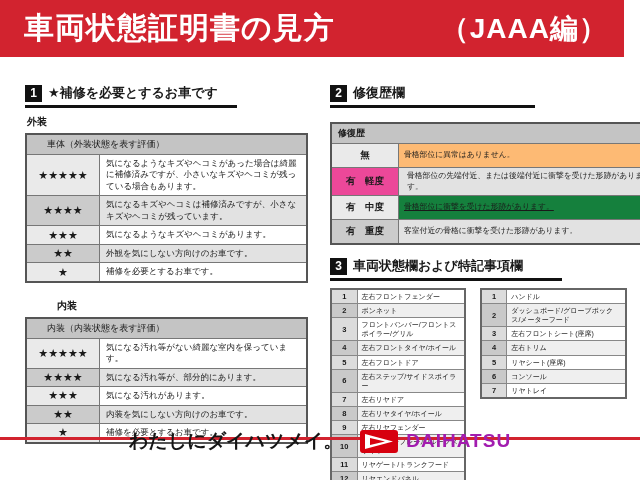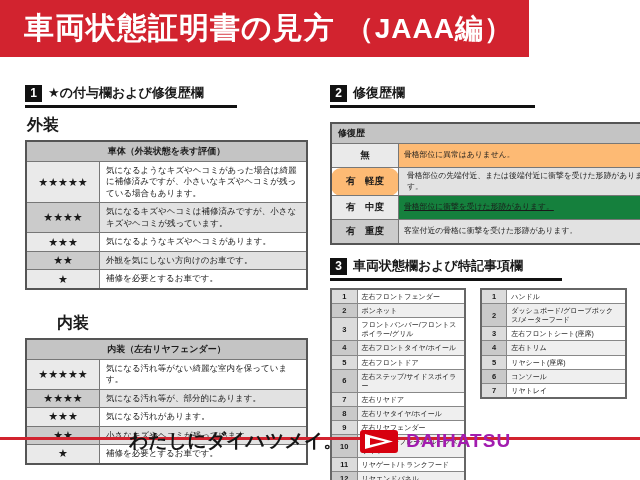--- a/index.html
+++ b/index.html
@@ -1,42 +1,42 @@
 <!DOCTYPE html>
 <html><head>
 <meta charset="utf-8">
 <style>
   html,body{margin:0;padding:0;background:#fff;}
   .page{position:relative;width:640px;height:480px;background:#ffffff;overflow:hidden;
         font-family:"Liberation Sans","DejaVu Sans",sans-serif;color:#1a1a1a;}
 
   
-  .hdr{position:absolute;left:0;top:0;width:529px;height:57px;background:#d2232f;
+  .hdr{position:absolute;left:0;top:0;width:624px;height:57px;background:#d2232f;
        display:flex;align-items:center;}
   .hdr-title{color:#fff;font-size:30px;font-weight:bold;margin-left:24px;letter-spacing:1px;}
   .hdr-ed{color:#fff;font-size:28px;font-weight:bold;margin-left:auto;margin-right:16px;letter-spacing:1px;}
   .subtitle{position:absolute;left:6px;top:62px;font-size:13px;color:#222;}
 
   
   .sec-head{display:flex;align-items:center;gap:6px;border-bottom:3px solid #111;padding-bottom:3px;}
   .sec-num{width:17px;height:17px;background:#111;color:#fff;font-size:12px;font-weight:bold;
            display:flex;align-items:center;justify-content:center;flex:0 0 17px;}
   .sec-title{font-size:13px;font-weight:bold;white-space:nowrap;}
   .w1{width:212px;} .w2{width:205px;} .w3{width:232px;}
 
   
   .col-left{position:absolute;left:25px;top:84px;width:285px;}
   .col-right{position:absolute;left:330px;top:84px;width:297px;}
-  .tbl-label{font-size:16px;font-weight:bold;margin:7px 0 4px 2px;}
+  .tbl-label{font-size:10px;font-weight:bold;margin:7px 0 4px 2px;}
 
   
   table{border-collapse:collapse;}
   .rate-tbl{width:283px;border:2px solid #555;}
   .rate-tbl td{border:1px solid #777;vertical-align:middle;}
-  .rate-tbl .thd{background:#c4c4c4;font-size:9px;font-weight:bold;padding:3px 20px;height:12px;text-align:center;}
+  .rate-tbl .thd{background:#c4c4c4;font-size:9px;font-weight:normal;padding:3px 20px;height:12px;}
   .rate-tbl .stars{width:70px;text-align:center;font-size:11px;font-weight:bold;letter-spacing:0px;padding:2px 1px;}
   .rate-tbl .desc{font-size:8.5px;line-height:1.35;padding:3px 6px;}
   tr.odd .stars{background:#eaeaea;} tr.odd .desc{background:#ffffff;}
   tr.even .stars{background:#cbcbcb;} tr.even .desc{background:#e2e2e2;}
 
   .rep-tbl{width:325px;border:2px solid #555;margin-top:14px;}
   .rep-tbl td{border:1px solid #777;vertical-align:middle;}
   .rep-tbl .thd{background:#c4c4c4;font-size:9px;font-weight:bold;padding:3px 6px;height:12px;}
   .rep-tbl .lbl{width:62px;text-align:center;font-size:9.5px;font-weight:bold;padding:5px 2px;}
   .rep-tbl .desc{font-size:7.8px;line-height:1.35;padding:3px 5px;}
@@ -65,21 +65,21 @@
 <div class="page">
 
   <div class="hdr">
     <div class="hdr-title">車両状態証明書の見方</div>
     <div class="hdr-ed">（JAAA編）</div>
   </div>
 
   <div class="col-left">
     <div class="sec-head w1">
       <span class="sec-num">1</span>
-      <span class="sec-title">★の付与欄および修復歴欄</span>
+      <span class="sec-title">★補修を必要とするお車です</span>
     </div>
 
     <div class="tbl-label">外装</div>
     <table class="rate-tbl">
       <tbody>
           <tr>
         <td class="thd" colspan="2">車体（外装状態を表す評価）</td>
       </tr>
       <tr class="odd">
         <td class="stars">★★★★★</td>
@@ -97,41 +97,41 @@
         <td class="stars">★★</td>
         <td class="desc">外観を気にしない方向けのお車です。</td>
       </tr>
       <tr class="odd">
         <td class="stars">★</td>
         <td class="desc">補修を必要とするお車です。</td>
       </tr>
     </tbody>
       </table>
 
-    <div class="tbl-label" style="margin-top:23px;padding-left:30px;">内装</div>
+    <div class="tbl-label" style="margin-top:16px;padding-left:30px;">内装</div>
     <table class="rate-tbl">
       <tbody>
           <tr>
-        <td class="thd" colspan="2">内装（左右リヤフェンダー）</td>
+        <td class="thd" colspan="2">内装（内装状態を表す評価）</td>
       </tr>
       <tr class="odd">
         <td class="stars">★★★★★</td>
         <td class="desc">気になる汚れ等がない綺麗な室内を保っています。</td>
       </tr>
       <tr class="even">
         <td class="stars">★★★★</td>
         <td class="desc">気になる汚れ等が、部分的にあります。</td>
       </tr>
       <tr class="odd">
         <td class="stars">★★★</td>
         <td class="desc">気になる汚れがあります。</td>
       </tr>
       <tr class="even">
         <td class="stars">★★</td>
-        <td class="desc">小さなキズやヘコミが残っています。</td>
+        <td class="desc">内装を気にしない方向けのお車です。</td>
       </tr>
       <tr class="odd">
         <td class="stars">★</td>
         <td class="desc">補修を必要とするお車です。</td>
       </tr>
     </tbody>
       </table>
   </div>
 
   <div class="col-right">
@@ -143,21 +143,21 @@
     <table class="rep-tbl">
       <tbody>
           <tr>
         <td class="thd" colspan="2">修復歴</td>
       </tr>
       <tr class="odd">
         <td class="lbl odd-lbl" style="background:#eaeaea;">無</td>
         <td class="desc" style="background:#fdba74;">骨格部位に異常はありません。</td>
       </tr>
       <tr class="even">
-        <td class="lbl" style="background:#fdba74;border-radius:10px;">有　軽度</td>
+        <td class="lbl" style="background:#ec4899;">有　軽度</td>
         <td class="desc" style="background:#e2e2e2;padding-left:8px;">骨格部位の先端付近、または後端付近に衝撃を受けた形跡があります。</td>
       </tr>
       <tr class="odd">
         <td class="lbl" style="background:#eaeaea;">有　中度</td>
         <td class="desc" style="background:#15803d;text-decoration:underline;">骨格部位に衝撃を受けた形跡があります。</td>
       </tr>
       <tr class="even">
         <td class="lbl" style="background:#cbcbcb;">有　重度</td>
         <td class="desc" style="background:#e2e2e2;">客室付近の骨格に衝撃を受けた形跡があります。</td>
       </tr>

